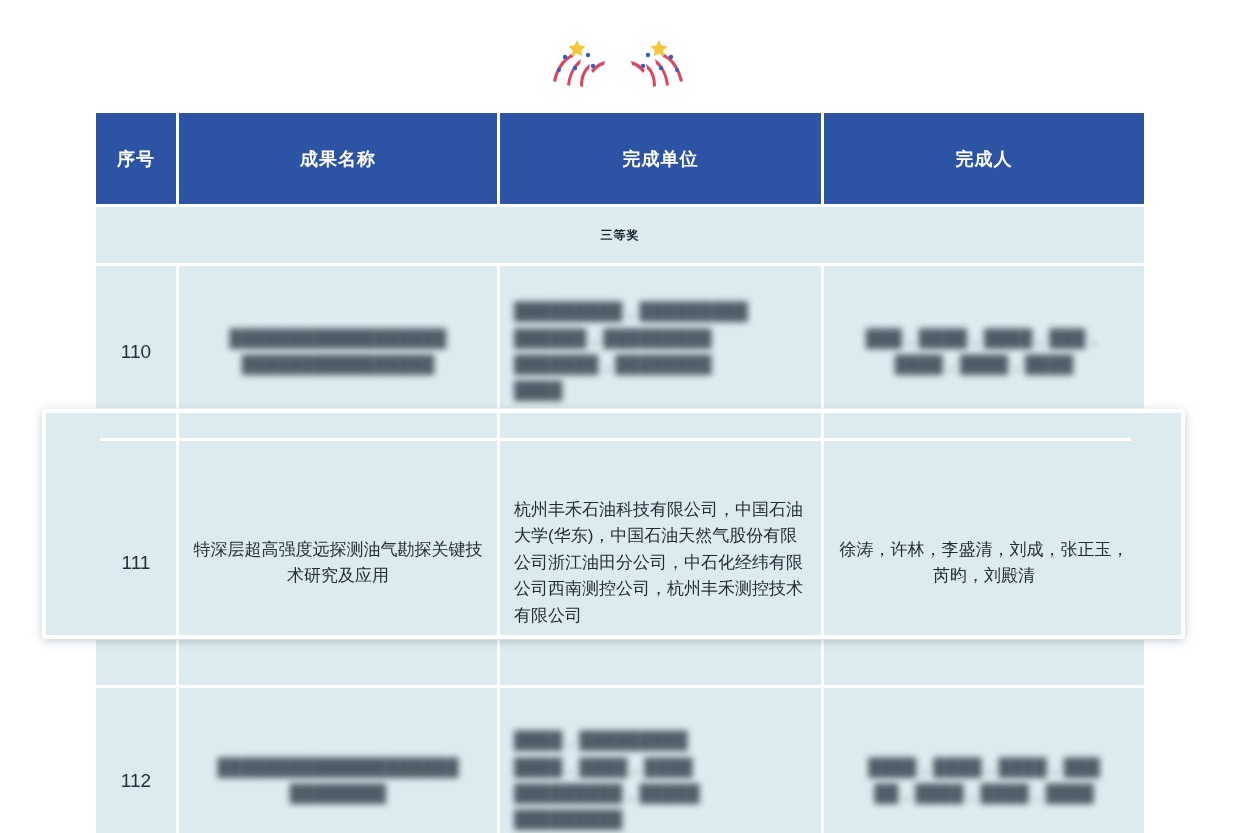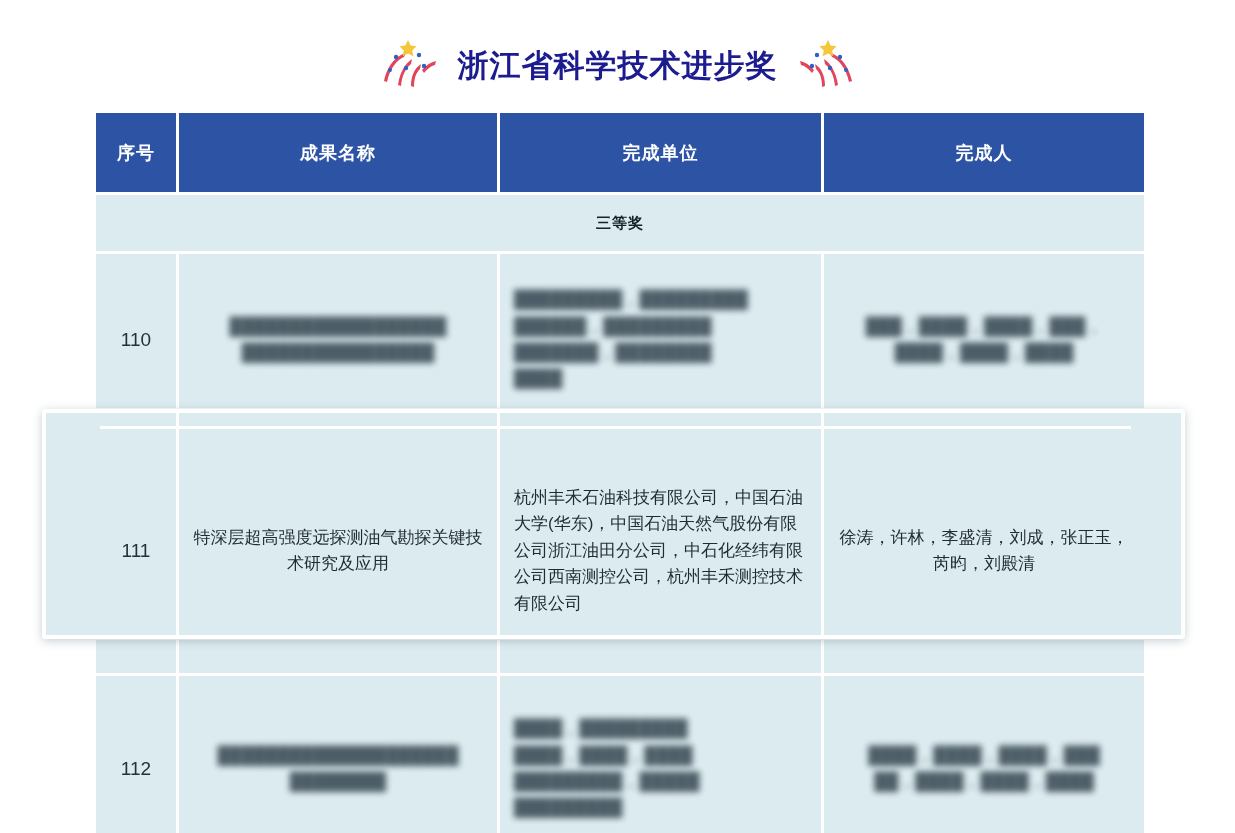--- a/index.html
+++ b/index.html
@@ -63,21 +63,21 @@
   table.award-table col.c-unit  { width: 321px; }
   table.award-table col.c-ppl   { width: 320px; }
 
   thead th {
     background: #2d54a4;
     color: #ffffff;
     font-size: 18px;
     font-weight: 700;
     letter-spacing: 1px;
     height: 55px;
-    padding: 12px 6px;
+    padding: 18px 6px;
     text-align: center;
     vertical-align: middle;
     border: 0;
   }
 
   td {
     background: #dcebef;
     vertical-align: middle;
     padding: 10px 14px;
     font-size: 17px;
@@ -87,21 +87,21 @@
   }
   td.no-cell {
     text-align: center;
     font-size: 19px;
     padding: 8px 4px;
     color: #23313a;
   }
   td.group-cell {
     text-align: center;
     font-weight: 700;
-    font-size: 15px;
+    font-size: 12px;
     letter-spacing: 1px;
     height: 56px;
     padding: 0;
     color: #14202a;
   }
   td.name-cell   { text-align: center; }
   td.unit-cell   { text-align: left; }
   td.people-cell { text-align: center; }
 
   
@@ -165,21 +165,20 @@
       <path d="M44 33 C48 28, 53 25, 58 24 L57 28 C53 29, 49 32, 46 36 Z" fill="#e2445c"></path>
       <path d="M30 3 l2.6 5.4 5.9 .8 -4.3 4.2 1.1 5.9 -5.3-2.8 -5.3 2.8 1.1-5.9 -4.3-4.2 5.9-.8 Z" fill="#f5c53a"></path>
       <circle cx="18" cy="20" r="2.2" fill="#2b62c4"></circle>
       <circle cx="41" cy="18" r="2.2" fill="#2b62c4"></circle>
       <circle cx="28" cy="31" r="2.2" fill="#2b62c4"></circle>
       <circle cx="46" cy="29" r="2.2" fill="#2b62c4"></circle>
       <circle cx="12" cy="33" r="2.0" fill="#2b62c4"></circle>
     </svg>
   </span>
 
-  <span class="title-text">浙江省科学技术进步奖</span>
 
   <span class="firework-wrap">
     <svg class="firework right" viewBox="0 0 62 56" xmlns="http://www.w3.org/2000/svg" aria-hidden="true">
       <path d="M6 44 C10 26, 20 18, 28 16 L26 20 C19 23, 12 31, 9 45 Z" fill="#e2445c"></path>
       <path d="M20 48 C22 34, 28 26, 34 22 L33 27 C28 31, 24 38, 23 49 Z" fill="#e2445c"></path>
       <path d="M33 49 C33 38, 37 31, 43 27 L42 32 C38 36, 36 41, 36 50 Z" fill="#e2445c"></path>
       <path d="M44 33 C48 28, 53 25, 58 24 L57 28 C53 29, 49 32, 46 36 Z" fill="#e2445c"></path>
       <path d="M30 3 l2.6 5.4 5.9 .8 -4.3 4.2 1.1 5.9 -5.3-2.8 -5.3 2.8 1.1-5.9 -4.3-4.2 5.9-.8 Z" fill="#f5c53a"></path>
       <circle cx="18" cy="20" r="2.2" fill="#2b62c4"></circle>
       <circle cx="41" cy="18" r="2.2" fill="#2b62c4"></circle>

